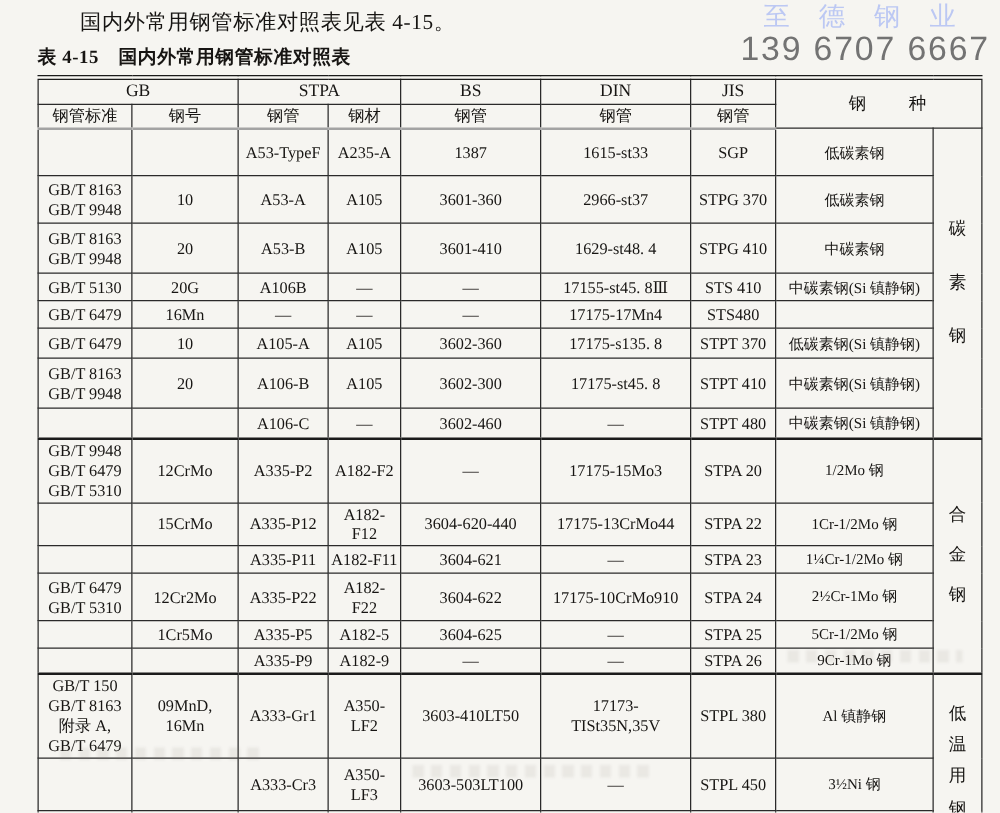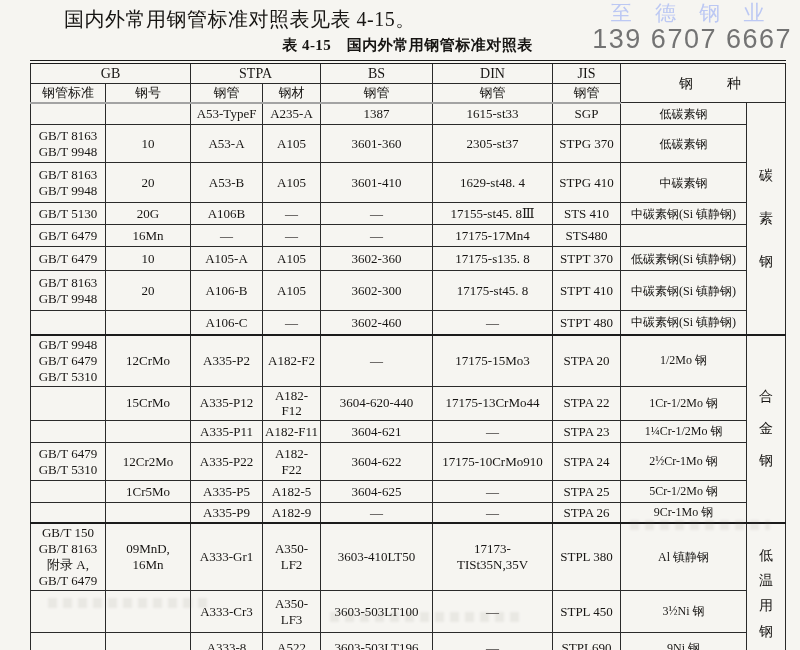--- a/index.html
+++ b/index.html
@@ -6,37 +6,37 @@
   body {
     width:800px; height:650px;
     background:#f6f5f1;
     font-family:"Liberation Serif","DejaVu Serif",serif;
     color:#171513;
     position:relative;
     overflow:hidden;
   }
   .page-title {
     position:absolute; left:64px; top:6px;
-    font-size:20px; letter-spacing:0.5px;
+    font-size:17px; letter-spacing:0.5px;
     white-space:nowrap;
   }
   .watermark {
     position:absolute; right:8px; top:2px;
     text-align:center; line-height:1.1;
     user-select:none;
     margin-left:16px;
   }
   .wm-name { font-size:21px; letter-spacing:9px; color:#bcc8f3; }
   .wm-phone {
     font-family:"Liberation Sans","DejaVu Sans",sans-serif;
     font-size:27px; letter-spacing:1.5px; color:#737373;
   }
   .table-caption {
     position:absolute; left:30px; top:36px; width:755px;
-    text-align:center; font-weight:bold; font-size:15px;
+    font-weight:bold; font-size:15px;
     letter-spacing:0.5px;
   }
   table.steel-table {
     position:absolute; left:30px; top:60px; width:755px;
     border-collapse:collapse; table-layout:fixed;
     border-top:4px double #1b1b1b;
     border-bottom:3px solid #1b1b1b;
     border-left:1px solid #2a2a2a;
     border-right:1px solid #2a2a2a;
   }
@@ -106,41 +106,41 @@
       <th>钢管标准</th>
       <th>钢号</th>
       <th>钢管</th>
       <th>钢材</th>
       <th>钢管</th>
       <th>钢管</th>
       <th>钢管</th>
     </tr>
   </thead>
   <tbody>
-    <tr style="height:22px">
+    <tr style="height:38px">
       <td></td>
       <td></td>
       <td>A53-TypeF</td>
       <td>A235-A</td>
       <td>1387</td>
       <td>1615-st33</td>
       <td>SGP</td>
       <td class="kind">低碳素钢</td>
       <td class="cat cat-carbon" rowspan="8">
         <div class="cat-inner"><span>碳</span><span>素</span><span>钢</span></div>
       </td>
     </tr>
     <tr style="height:38px">
       <td>GB/T 8163
 GB/T 9948</td>
       <td>10</td>
       <td>A53-A</td>
       <td>A105</td>
       <td>3601-360</td>
-      <td>2305-st37</td>
+      <td>2966-st37</td>
       <td>STPG 370</td>
       <td class="kind">低碳素钢</td>
     </tr>
     <tr style="height:40px">
       <td>GB/T 8163
 GB/T 9948</td>
       <td>20</td>
       <td>A53-B</td>
       <td>A105</td>
       <td>3601-410</td>

